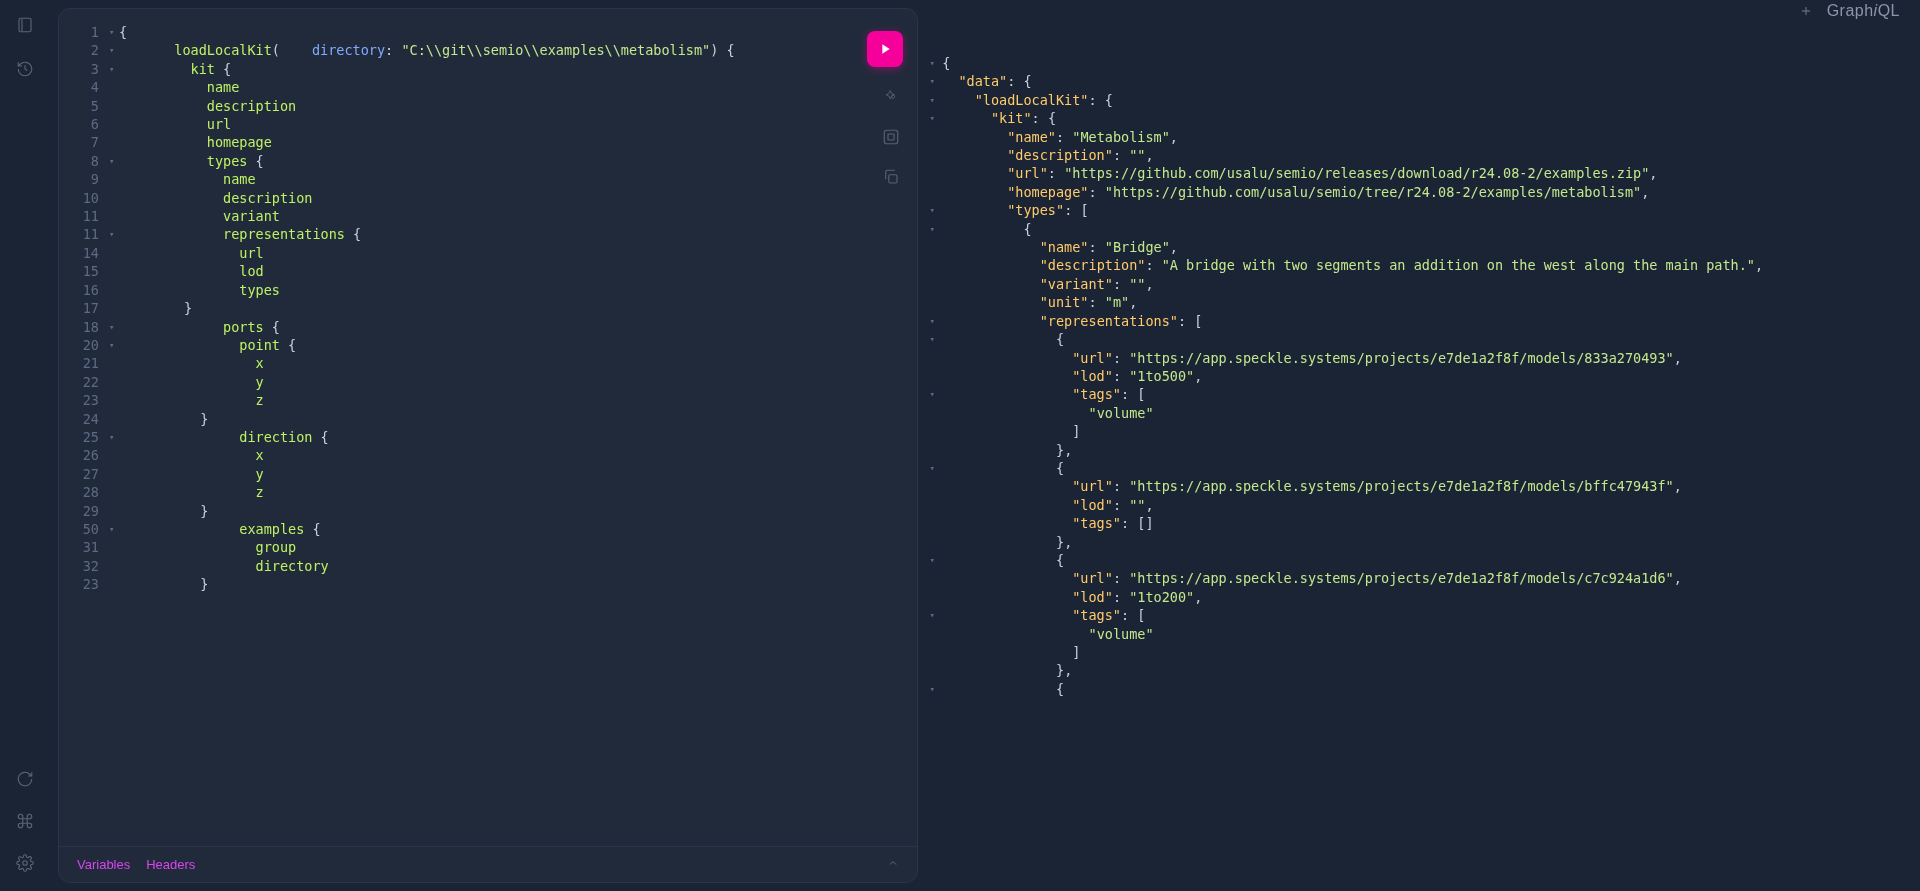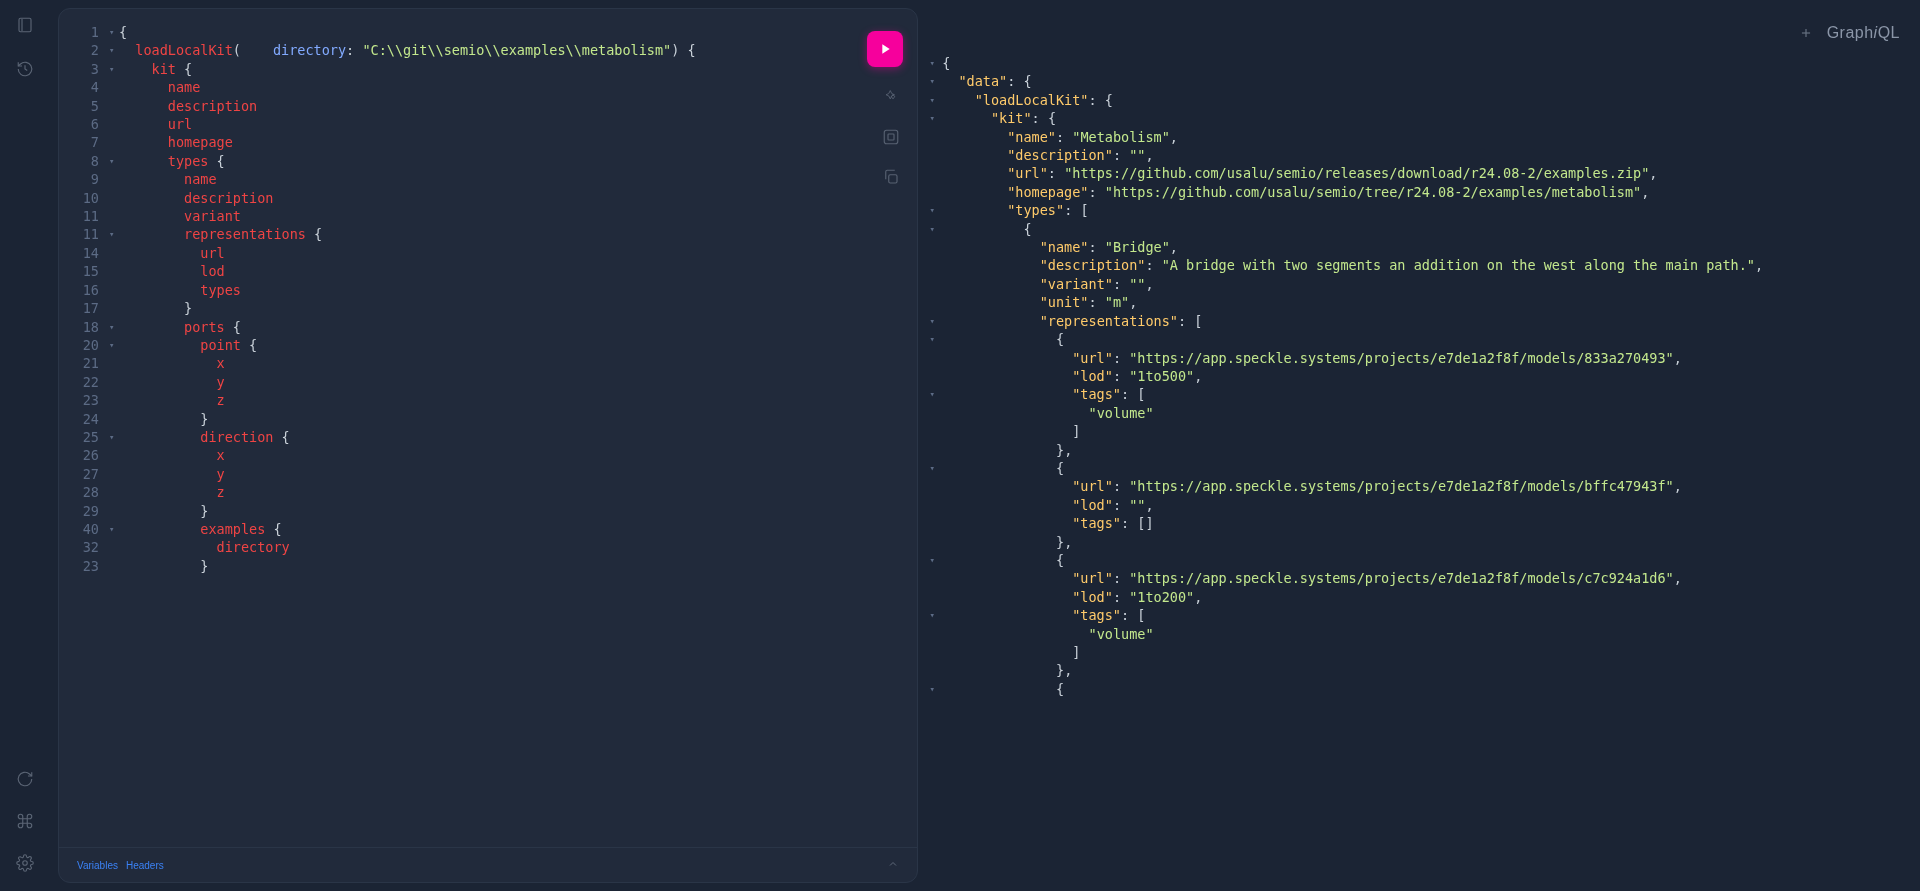--- a/index.html
+++ b/index.html
@@ -61,21 +61,21 @@
       flex: 1;
       background: #1b2434;
       display: flex;
       flex-direction: column;
       position: relative;
       min-width: 0;
     }
 
     .top-right-bar {
       position: absolute;
-      top: 24px;
+      top: 2px;
       right: 20px;
       display: flex;
       align-items: center;
       gap: 12px;
       z-index: 5;
     }
     .plus-icon {
       width: 18px; height: 18px;
       display: flex; align-items: center; justify-content: center;
       cursor: pointer;
@@ -146,33 +146,33 @@
       font-size: 9px;
       text-align: left;
     }
     .code-line {
       white-space: pre;
       display: flex;
     }
     .code-content { flex: 1; }
 
     .t-punct { color: #c9d1d9; }
-    .t-field { color: #ef4444; }
+    .t-field { color: #bef264; margin-left: 39px; }
     .t-arg   { color: #82aaff; margin-left: 32px; }
     .t-str   { color: #c3e88d; }
 
     .bottom-tabs {
       border-top: 1px solid #2a3547;
       padding: 10px 18px;
       display: flex;
-      gap: 8px;
+      gap: 16px;
       align-items: center;
       font-family: -apple-system, sans-serif;
-      font-size: 10px;
-      color: #3b82f6;
+      font-size: 13px;
+      color: #d946ef;
     }
     .bottom-tabs .tab { cursor: pointer; }
     .bottom-tabs .chev {
       margin-left: auto;
       opacity: 0.5;
       cursor: pointer;
     }
 
     .response-area {
       flex: 1;
@@ -288,21 +288,22 @@
         <div class="code-line"><span class="gutter">20</span><span class="fold">▾</span><span class="code-content">          <span class="t-field">point</span><span class="t-punct"> {</span></span></div>
         <div class="code-line"><span class="gutter">21</span><span class="fold"></span><span class="code-content">            <span class="t-field">x</span></span></div>
         <div class="code-line"><span class="gutter">22</span><span class="fold"></span><span class="code-content">            <span class="t-field">y</span></span></div>
         <div class="code-line"><span class="gutter">23</span><span class="fold"></span><span class="code-content">            <span class="t-field">z</span></span></div>
         <div class="code-line"><span class="gutter">24</span><span class="fold"></span><span class="code-content">          <span class="t-punct">}</span></span></div>
         <div class="code-line"><span class="gutter">25</span><span class="fold">▾</span><span class="code-content">          <span class="t-field">direction</span><span class="t-punct"> {</span></span></div>
         <div class="code-line"><span class="gutter">26</span><span class="fold"></span><span class="code-content">            <span class="t-field">x</span></span></div>
         <div class="code-line"><span class="gutter">27</span><span class="fold"></span><span class="code-content">            <span class="t-field">y</span></span></div>
         <div class="code-line"><span class="gutter">28</span><span class="fold"></span><span class="code-content">            <span class="t-field">z</span></span></div>
         <div class="code-line"><span class="gutter">29</span><span class="fold"></span><span class="code-content">          <span class="t-punct">}</span></span></div>
-        <div class="code-line"><span class="gutter">40</span><span class="fold">▾</span><span class="code-content">          <span class="t-field">examples</span><span class="t-punct"> {</span></span></div>
+        <div class="code-line"><span class="gutter">50</span><span class="fold">▾</span><span class="code-content">          <span class="t-field">examples</span><span class="t-punct"> {</span></span></div>
+        <div class="code-line"><span class="gutter">31</span><span class="fold"></span><span class="code-content">            <span class="t-field">group</span></span></div>
         <div class="code-line"><span class="gutter">32</span><span class="fold"></span><span class="code-content">            <span class="t-field">directory</span></span></div>
         <div class="code-line"><span class="gutter">23</span><span class="fold"></span><span class="code-content">          <span class="t-punct">}</span></span></div>
       </div>
     <div class="bottom-tabs">
       <span class="tab">Variables</span>
       <span class="tab">Headers</span>
       <span class="chev">
         <svg width="12" height="12" viewBox="0 0 24 24" stroke="#9aa5b5" fill="none" stroke-width="2">
             <polyline points="18 15 12 9 6 15"></polyline>
           </svg>

